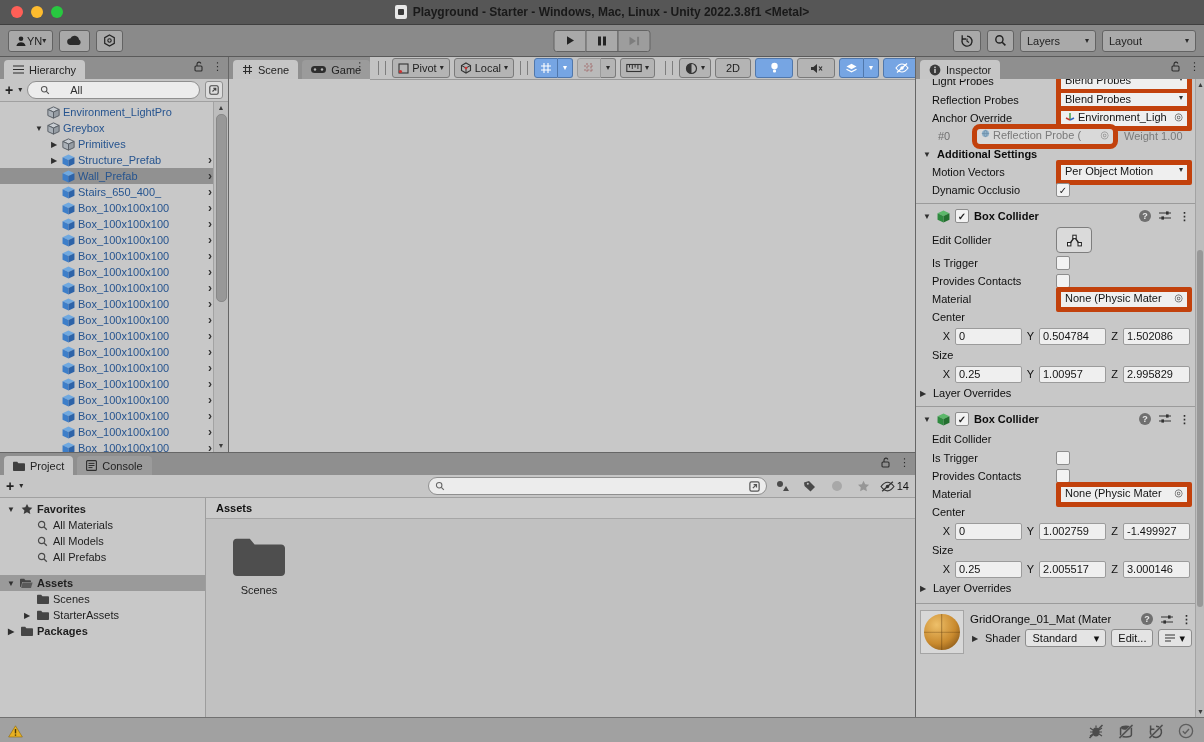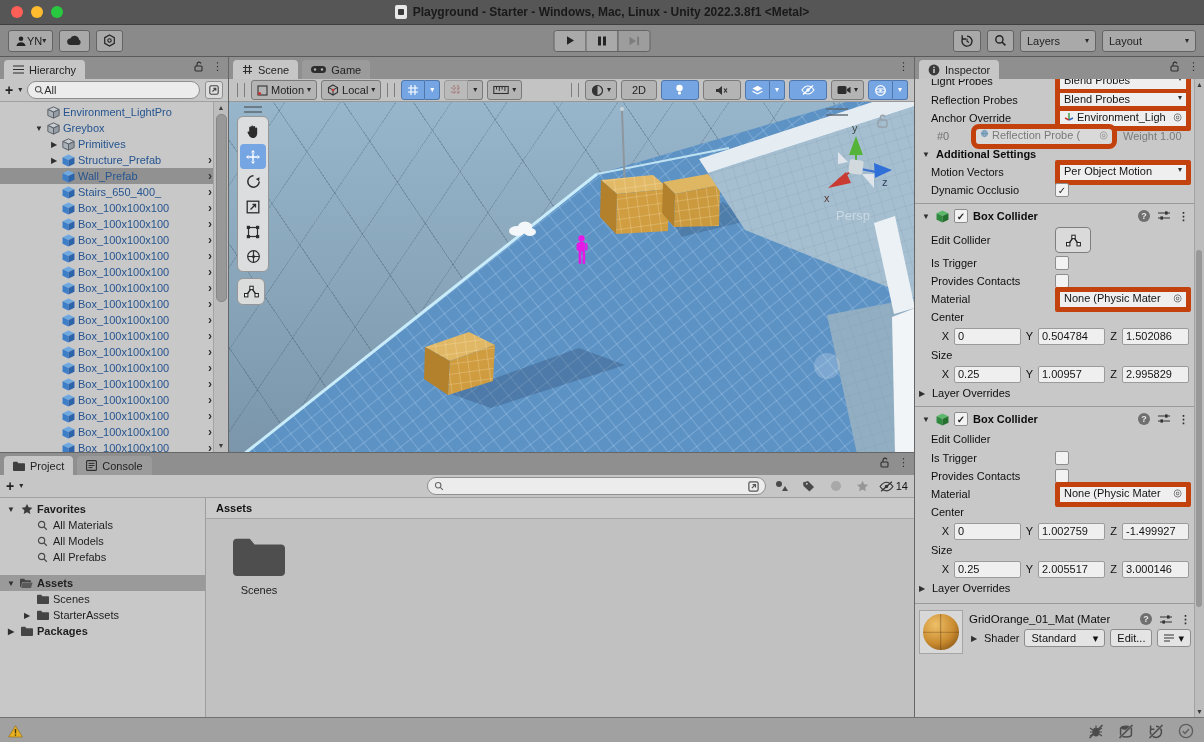--- a/index.html
+++ b/index.html
@@ -32,37 +32,37 @@
 
   .tabstrip{height:22px;background:#8f8f8f;display:flex;align-items:flex-end;position:relative;flex:none}
   .tab{height:19px;padding:0 9px;display:flex;align-items:center;gap:5px;background:#9b9b9b;color:#232323;border-radius:4px 4px 0 0;margin-left:4px;font-size:11px}
   .tab.active{background:#c6c6c6}
   .striptools{position:absolute;right:5px;top:4px;display:flex;gap:9px;align-items:center;color:#2c2c2c}
   .kebab{font-size:11px;color:#2c2c2c;line-height:1}
 
   
   .hierarchy{width:228px;background:#c8c8c8;border-right:1px solid #666;display:flex;flex-direction:column;flex:none}
   .subrow{height:22px;background:#c6c6c6;border-bottom:1px solid #a0a0a0;display:flex;align-items:center;padding:0 5px;gap:5px;flex:none}
-  .searchfield{flex:1;height:16px;background:#ececec;border:1px solid #8f8f8f;border-radius:9px;display:flex;align-items:center;padding:0 6px;gap:0;color:#2e2e2e;min-width:0}
+  .searchfield{flex:1;height:16px;background:#ececec;border:1px solid #8f8f8f;border-radius:9px;display:flex;align-items:center;padding:0 12px;gap:20px;color:#2e2e2e;min-width:0}
   .sqbtn{width:16px;height:16px;border:1px solid #8f8f8f;border-radius:3px;background:#dcdcdc;display:flex;align-items:center;justify-content:center}
   .treewrap{flex:1;position:relative;overflow:hidden;background:#c8c8c8}
   .treeinner{position:absolute;left:0;top:2px;right:14px}
   .hrow{height:16px;display:flex;align-items:center;gap:3px;white-space:nowrap;overflow:hidden;color:#26548f}
   .hrow.selected{background:#919191}
   .exp{width:10px;flex:none;text-align:center;font-size:8px;color:#2f2f2f}
   .cicon{width:13px;height:13px;flex:none;display:flex;align-items:center;justify-content:center}
   .hlabel{overflow:hidden;flex:1}
   .pfx{flex:none;color:#333;font-weight:bold;font-size:12px;margin-right:2px}
   .vscroll{position:absolute;top:0;right:0;bottom:0;width:14px;background:#bdbdbd;border-left:1px solid #a3a3a3;display:flex;flex-direction:column;align-items:center}
   .vscroll .arr{height:12px;font-size:7px;color:#3c3c3c;line-height:12px;flex:none}
   .vscroll .track{flex:1;width:100%;position:relative}
   .vscroll .thumb{position:absolute;left:2px;width:9px;background:#989898;border:1px solid #888;border-radius:5px}
 
   
-  .scene{flex:1;display:flex;flex-direction:column;background:#c8c8c8;min-width:0}
+  .scene{flex:1;display:flex;flex-direction:row;background:#c8c8c8;min-width:0}
   .scenetools{height:22px;background:#c3c3c3;border-bottom:1px solid #999;display:flex;align-items:center;gap:4px;padding:0 6px;flex:none}
   .dragbar{width:6px;height:14px;border-left:1px solid #7e7e7e;border-right:1px solid #7e7e7e;margin:0 2px;flex:none}
   .sbtn{height:18px;border:1px solid #7a7a7a;background:#b4b4b4;border-radius:3px;display:flex;align-items:center;padding:0 5px;gap:3px;color:#1f1f1f}
   .sbtn.blue{background:#76a5e3;border-color:#5077ab;color:#fff}
   .sbtn.dim{opacity:.55}
   .split{display:flex}
   .split .sbtn{border-radius:3px 0 0 3px}
   .split .dd{width:14px;height:18px;border:1px solid #7a7a7a;border-left:none;border-radius:0 3px 3px 0;background:#b4b4b4;display:flex;align-items:center;justify-content:center}
   .split .dd.blue{background:#76a5e3;border-color:#5077ab;color:#fff}
   .spacer{flex:1}
@@ -553,21 +553,21 @@
               </div>
           </div>
 
           <div class="scenetools">
             <div class="dragbar"></div>
             <div class="sbtn">
               <svg width="11" height="11" viewBox="0 0 11 11">
                   <rect x="1" y="1" width="9" height="9" fill="none" stroke="#333" stroke-width="1.1"></rect>
                   <circle cx="2.5" cy="8.5" r="1.6" fill="#c33"></circle>
                 </svg>
-              <span>Motion</span>
+              <span>Pivot</span>
               <span class="caret">▾</span>
             </div>
             <div class="sbtn">
               <svg width="12" height="12" viewBox="0 0 12 12">
                   <path d="M6 1l4.5 2.5v5L6 11 1.5 8.5v-5z" fill="none" stroke="#333" stroke-width="1.1"></path>
                   <path d="M1.5 3.5L6 6l4.5-2.5M6 6v5" fill="none" stroke="#333" stroke-width="1"></path>
                   <circle cx="6" cy="6" r="1.3" fill="#c33"></circle>
                 </svg>
               <span>Local</span>
               <span class="caret">▾</span>

